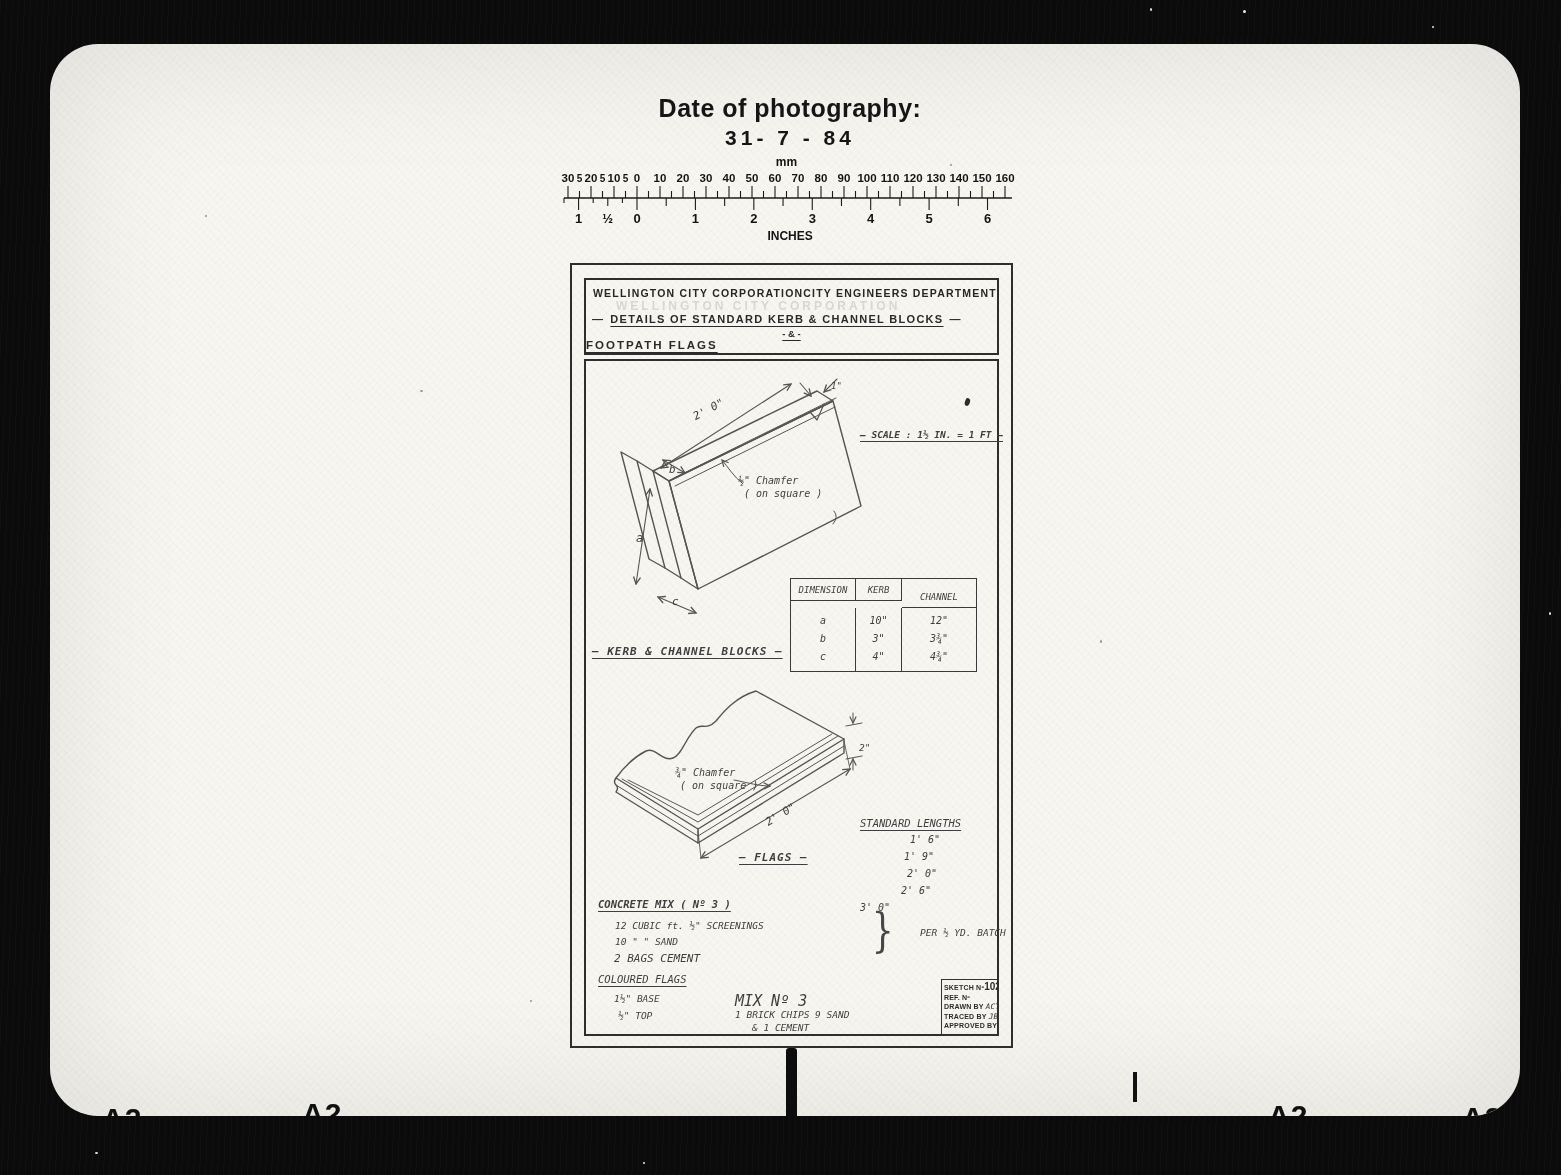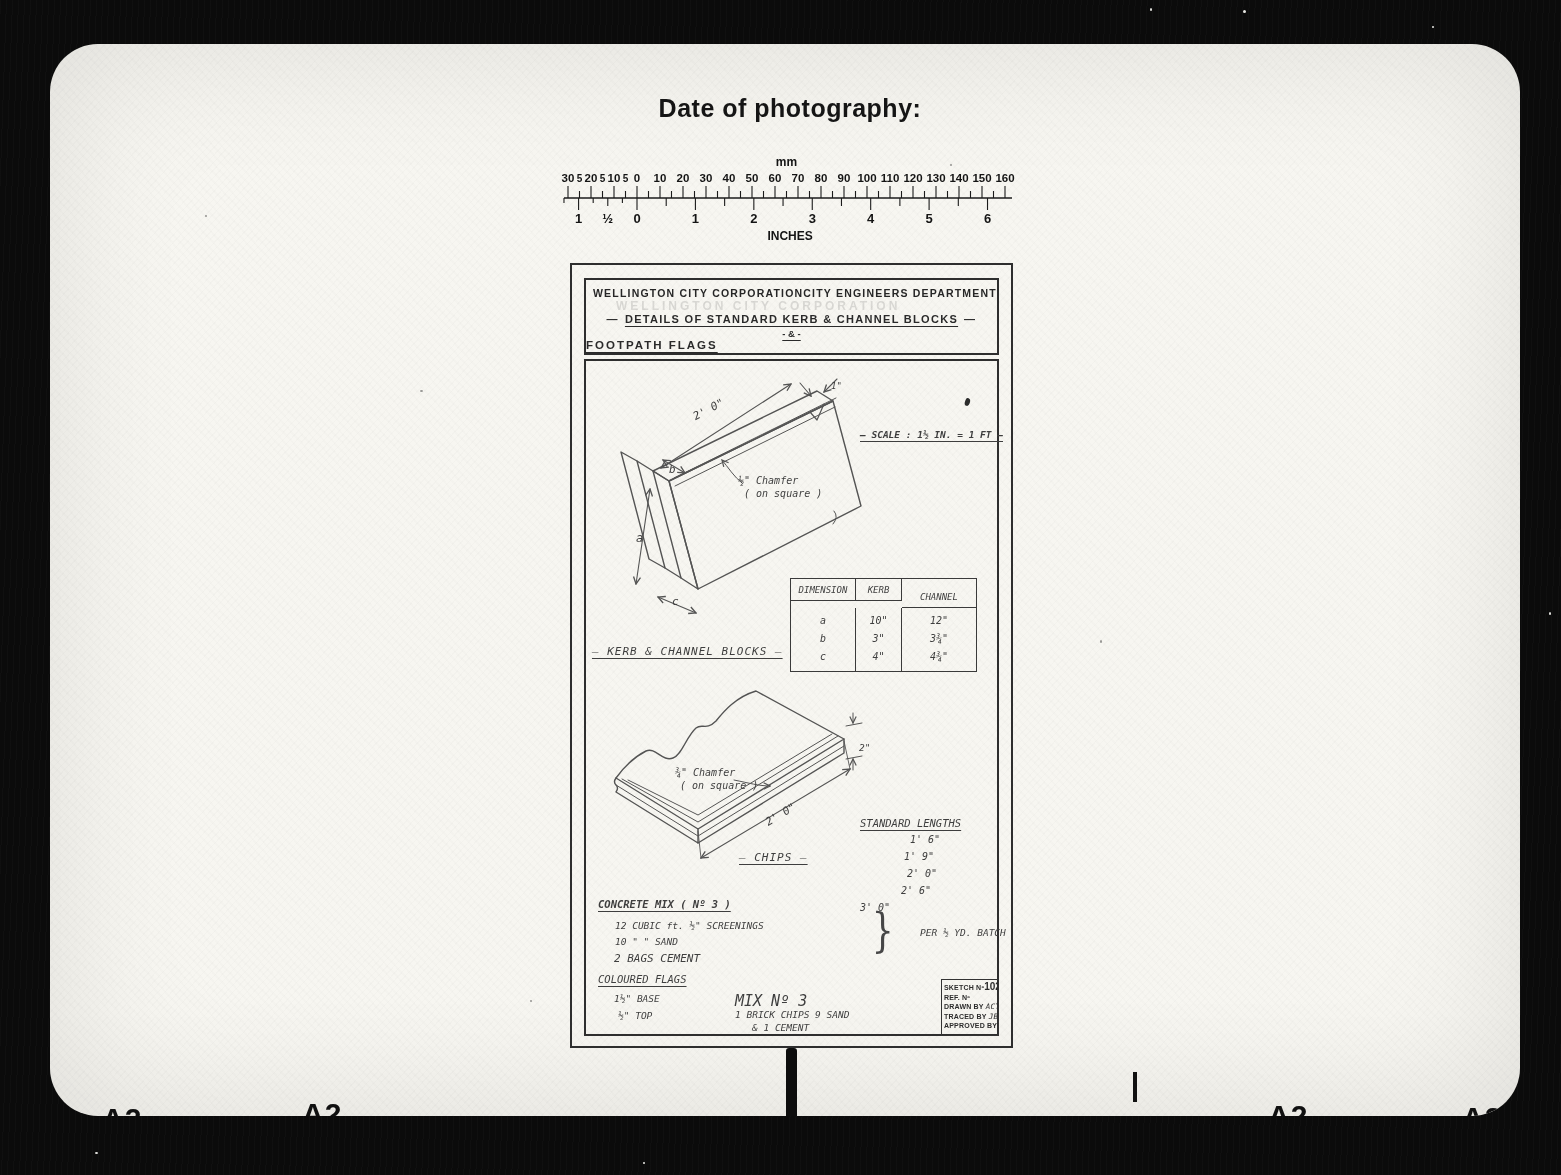--- a/index.html
+++ b/index.html
@@ -28,32 +28,32 @@
   .frame { position:absolute; left:520px; top:219px; width:443px; height:785px;
            border:2px solid #2e2e2e; color:#2a2a2a; }
   .tbox  { position:absolute; left:12px; top:13px; width:415px; height:77px; border:2px solid #2e2e2e; }
   .mbox  { position:absolute; left:12px; top:94px; width:415px; height:677px; border:2px solid #2e2e2e; }
   .lines { position:absolute; left:12px; top:94px; width:415px; height:677px; }
 
   .trow1 { position:absolute; left:7px; right:4px; top:7px; display:flex; justify-content:space-between;
            font-size:10.5px; font-weight:bold; letter-spacing:1.2px; color:#262626; white-space:nowrap; }
   .ghost { position:absolute; left:30px; top:19px; font-size:12px; letter-spacing:3px; font-weight:bold;
            color:rgba(70,70,70,.17); white-space:nowrap; }
-  .trow2 { position:absolute; left:0; right:0; top:33px; text-align:center; font-size:11px;
+  .trow2 { position:absolute; left:0; right:0; top:33px; font-size:11px;
            font-weight:bold; letter-spacing:1.3px; white-space:nowrap; }
   .trow2 .dash { margin:0 6px; }
   .trow3 { position:absolute; left:0; right:0; top:48px; text-align:center; font-size:9.5px; font-weight:bold; }
   .trow4 { position:absolute; left:0; right:0; top:59px; text-align:left; font-size:11.5px;
            font-weight:bold; letter-spacing:2px; }
   .u { text-decoration:underline; text-underline-offset:3px; text-decoration-thickness:1.3px; }
 
   .hand { font-family:"DejaVu Sans Mono", monospace; font-style:italic; color:#3e3e3e; }
   .lbl  { position:absolute; white-space:nowrap; }
 
-  .cap { font-size:11px; font-weight:normal; letter-spacing:1px; }
+  .cap { font-size:11px; font-weight:bold; letter-spacing:1px; }
 
   
   .dtable { position:absolute; left:218px; top:313px; width:187px; border:1.6px solid #3a3a3a;
             display:grid; grid-template-columns:65px 46px 74px; font-size:10px; }
   .dtable .th { border-bottom:1.6px solid #3a3a3a; border-right:1.6px solid #3a3a3a;
                 height:22px; display:flex; align-items:center; justify-content:center; font-size:9px; }
   .dtable .th:nth-child(3) { border-right:none;margin-top:7px; }
   .dtable .td { border-right:1.6px solid #3a3a3a; padding:4px 0 5px; display:flex;
                 flex-direction:column; align-items:center; }
   .dtable .td:last-child { border-right:none; }
@@ -114,20 +114,21 @@
   <div class="sheet">
 
     <div class="speck-d" style="left:155px;top:171px;width:2px;height:2px;"></div>
     <div class="speck-d" style="left:370px;top:346px;width:3px;height:2px;"></div>
     <div class="speck-d" style="left:1050px;top:596px;width:2px;height:3px;"></div>
     <div class="speck-d" style="left:480px;top:956px;width:2px;height:2px;"></div>
     <div class="speck-d" style="left:900px;top:120px;width:2px;height:2px;"></div>
 
     <div class="hdr">
       <div class="hdr-label">Date of photography:</div>
+      <div class="hdr-date">31- 7 - 84</div>
     </div>
 
     <svg id="ruler-svg" class="ruler" viewBox="0 0 455 90">
         <line x1="4" y1="42" x2="452" y2="42" stroke="#1b1b1b" stroke-width="1.5"></line>
         <line x1="8" y1="30" x2="8" y2="42" stroke="#1b1b1b" stroke-width="1.1"></line>
         <line x1="19.500000000000007" y1="35" x2="19.500000000000007" y2="42" stroke="#1b1b1b" stroke-width="1.1"></line>
         <line x1="31" y1="30" x2="31" y2="42" stroke="#1b1b1b" stroke-width="1.1"></line>
         <line x1="42.5" y1="35" x2="42.5" y2="42" stroke="#1b1b1b" stroke-width="1.1"></line>
         <line x1="54" y1="30" x2="54" y2="42" stroke="#1b1b1b" stroke-width="1.1"></line>
         <line x1="65.5" y1="35" x2="65.5" y2="42" stroke="#1b1b1b" stroke-width="1.1"></line>
@@ -311,21 +312,21 @@
           <span>12"</span>
           <span>3¾"</span>
           <span>4¾"</span>
         </div>
       </div>
 
       <div class="lbl hand" style="left:103px;top:502px;font-size:10px;">¾" Chamfer</div>
       <div class="lbl hand" style="left:108px;top:515px;font-size:10px;">( on square )</div>
       <div class="lbl hand" style="left:192px;top:543px;font-size:11px;transform:rotate(-31deg);">2' 0"</div>
       <div class="lbl hand" style="left:287px;top:477px;font-size:9.5px;">2"</div>
-      <div class="lbl hand cap u" style="left:167px;top:586px;">— CHIPS —</div>
+      <div class="lbl hand cap u" style="left:167px;top:586px;">— FLAGS —</div>
 
       <div class="stdlen hand">
         <span class="h u">STANDARD LENGTHS</span>
         <span class="it">1' 6"</span>
         <span class="it">1' 9"</span>
         <span class="it">2' 0"</span>
         <span class="it">2' 6"</span>
         <span class="it">3' 0"</span>
       </div>
 

